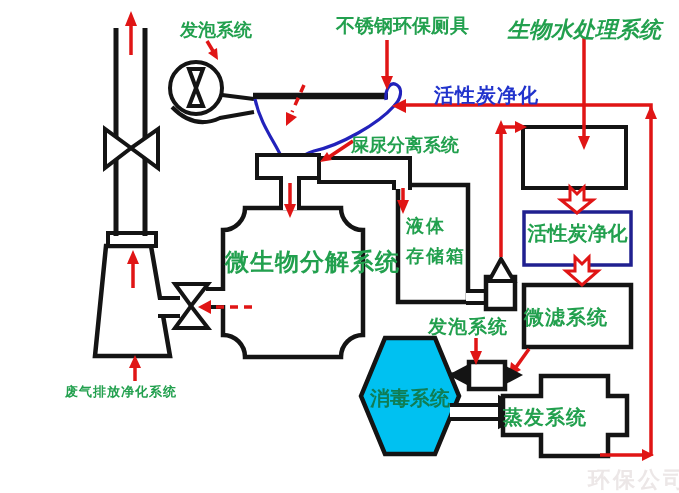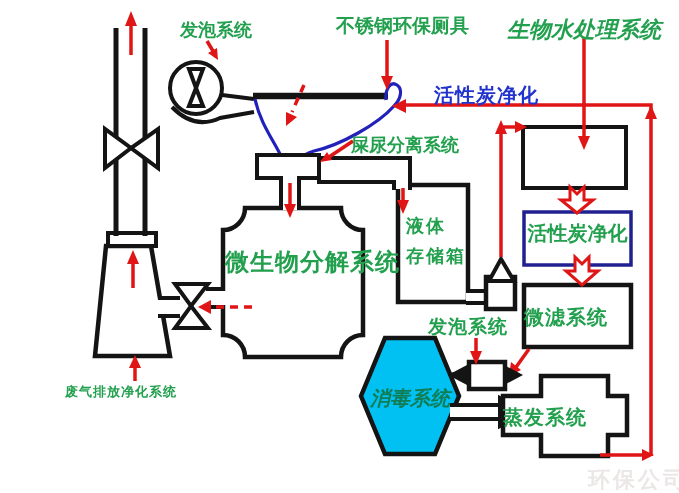--- a/index.html
+++ b/index.html
@@ -35,21 +35,21 @@
   #lbl-foaming{left:132px;top:18px;font-size:18px;}
   #lbl-stainless{left:288px;top:13px;font-size:19px;}
   #lbl-biowater{left:459px;top:15px;font-size:22px;font-style:italic;}
   #lbl-autoflush{left:386px;top:82px;font-size:20px;color:var(--flush-label-blue);letter-spacing:1px;}
   #lbl-separation{left:303px;top:133px;font-size:18px;}
   #lbl-microbial{left:177px;top:246px;font-size:24px;letter-spacing:1px;}
   #lbl-liquid{left:358px;top:211px;font-size:18px;line-height:30px;letter-spacing:2px;}
   #lbl-carbon{left:476px;top:220px;width:107px;text-align:center;font-size:20px;}
   #lbl-microfilter{left:476px;top:304px;width:107px;font-size:20px;letter-spacing:1px;}
   #lbl-pump{left:380px;top:314px;font-size:19px;letter-spacing:1px;}
-  #lbl-disinfect{left:312px;top:385px;width:100px;text-align:center;font-size:20px;color:var(--disinfect-text);font-style:italic;}
+  #lbl-disinfect{left:312px;top:385px;width:100px;text-align:center;font-size:20px;color:var(--disinfect-text);}
   #lbl-evap{left:455px;top:404px;width:124px;text-align:left;font-size:20px;letter-spacing:1px;}
   #lbl-exhaust{left:17px;top:383px;font-size:13px;letter-spacing:1px;}
   #lbl-watermark{left:540px;top:465px;font-size:22px;color:#ece7e7;letter-spacing:3px;font-weight:bold;}
 </style>
 </head>
 <body>
 
 <div id="stage">
   <svg id="diagram-svg" width="679" height="493" viewBox="0 0 679 493">
 

